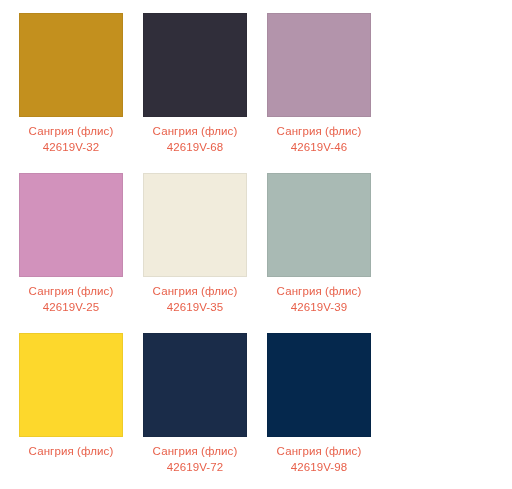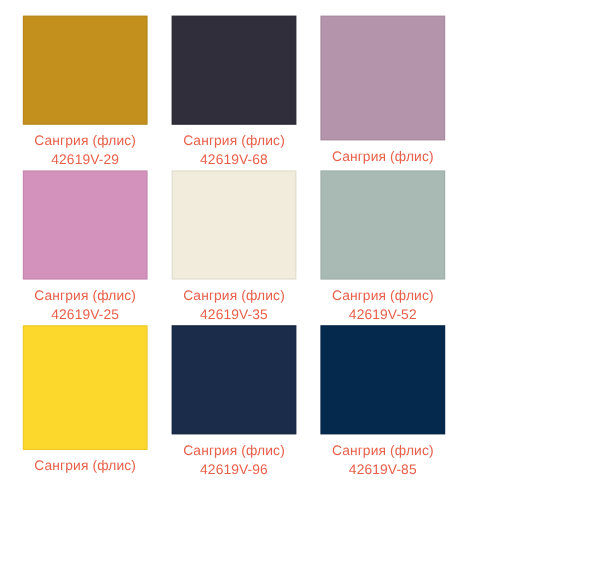--- a/index.html
+++ b/index.html
@@ -18,21 +18,21 @@
 
   #swatch-grid {
     display: flex;
     flex-wrap: wrap;
     align-content: flex-start;
     padding: 13px 0 0 19px;
   }
 
   .swatch-cell {
     width: 124px;
-    height: 129px;
+    height: 160px;
     display: flex;
     flex-direction: column;
     align-items: flex-start;
   }
 
   .swatch-chip {
     width: 104px;
     height: 104px;
     display: block;
     border: 1px solid rgba(0, 0, 0, 0.06);
@@ -59,70 +59,71 @@
   }
 </style>
 </head>
 <body>
 
 <div id="swatch-grid" style="background: rgb(255, 255, 255);">
     <div class="swatch-cell">
       <span class="swatch-chip" style="background: rgb(195, 144, 30);"></span>
       <div class="swatch-caption" style="color: rgb(232, 96, 74);">
         <span class="swatch-name">Сангрия (флис)</span>
-        <span class="swatch-code">42619V-29</span>
+        <span class="swatch-code">42619V-32</span>
       </div>
     </div>
     <div class="swatch-cell">
       <span class="swatch-chip" style="background: rgb(48, 46, 58);"></span>
       <div class="swatch-caption" style="color: rgb(232, 96, 74);">
         <span class="swatch-name">Сангрия (флис)</span>
         <span class="swatch-code">42619V-68</span>
       </div>
     </div>
     <div class="swatch-cell">
       <span class="swatch-chip" style="background: rgb(179, 148, 171);"></span>
       <div class="swatch-caption" style="color: rgb(232, 96, 74);">
         <span class="swatch-name">Сангрия (флис)</span>
+        <span class="swatch-code">42619V-46</span>
       </div>
     </div>
     <div class="swatch-cell">
       <span class="swatch-chip" style="background: rgb(210, 146, 188);"></span>
       <div class="swatch-caption" style="color: rgb(232, 96, 74);">
         <span class="swatch-name">Сангрия (флис)</span>
         <span class="swatch-code">42619V-25</span>
       </div>
     </div>
     <div class="swatch-cell">
       <span class="swatch-chip" style="background: rgb(241, 236, 220);"></span>
       <div class="swatch-caption" style="color: rgb(232, 96, 74);">
         <span class="swatch-name">Сангрия (флис)</span>
         <span class="swatch-code">42619V-35</span>
       </div>
     </div>
     <div class="swatch-cell">
       <span class="swatch-chip" style="background: rgb(169, 186, 180);"></span>
       <div class="swatch-caption" style="color: rgb(232, 96, 74);">
         <span class="swatch-name">Сангрия (флис)</span>
-        <span class="swatch-code">42619V-52</span>
+        <span class="swatch-code">42619V-39</span>
       </div>
     </div>
     <div class="swatch-cell">
       <span class="swatch-chip" style="background: rgb(253, 216, 44);"></span>
       <div class="swatch-caption" style="color: rgb(232, 96, 74);">
         <span class="swatch-name">Сангрия (флис)</span>
       </div>
     </div>
     <div class="swatch-cell">
       <span class="swatch-chip" style="background: rgb(26, 44, 73);"></span>
       <div class="swatch-caption" style="color: rgb(232, 96, 74);">
         <span class="swatch-name">Сангрия (флис)</span>
-        <span class="swatch-code">42619V-96</span>
+        <span class="swatch-code">42619V-72</span>
       </div>
     </div>
     <div class="swatch-cell">
       <span class="swatch-chip" style="background: rgb(5, 40, 77);"></span>
       <div class="swatch-caption" style="color: rgb(232, 96, 74);">
         <span class="swatch-name">Сангрия (флис)</span>
-        <span class="swatch-code">42619V-85</span>
+        <span class="swatch-code">42619V-98</span>
       </div>
     </div>
   </div>
 
 </body></html>

